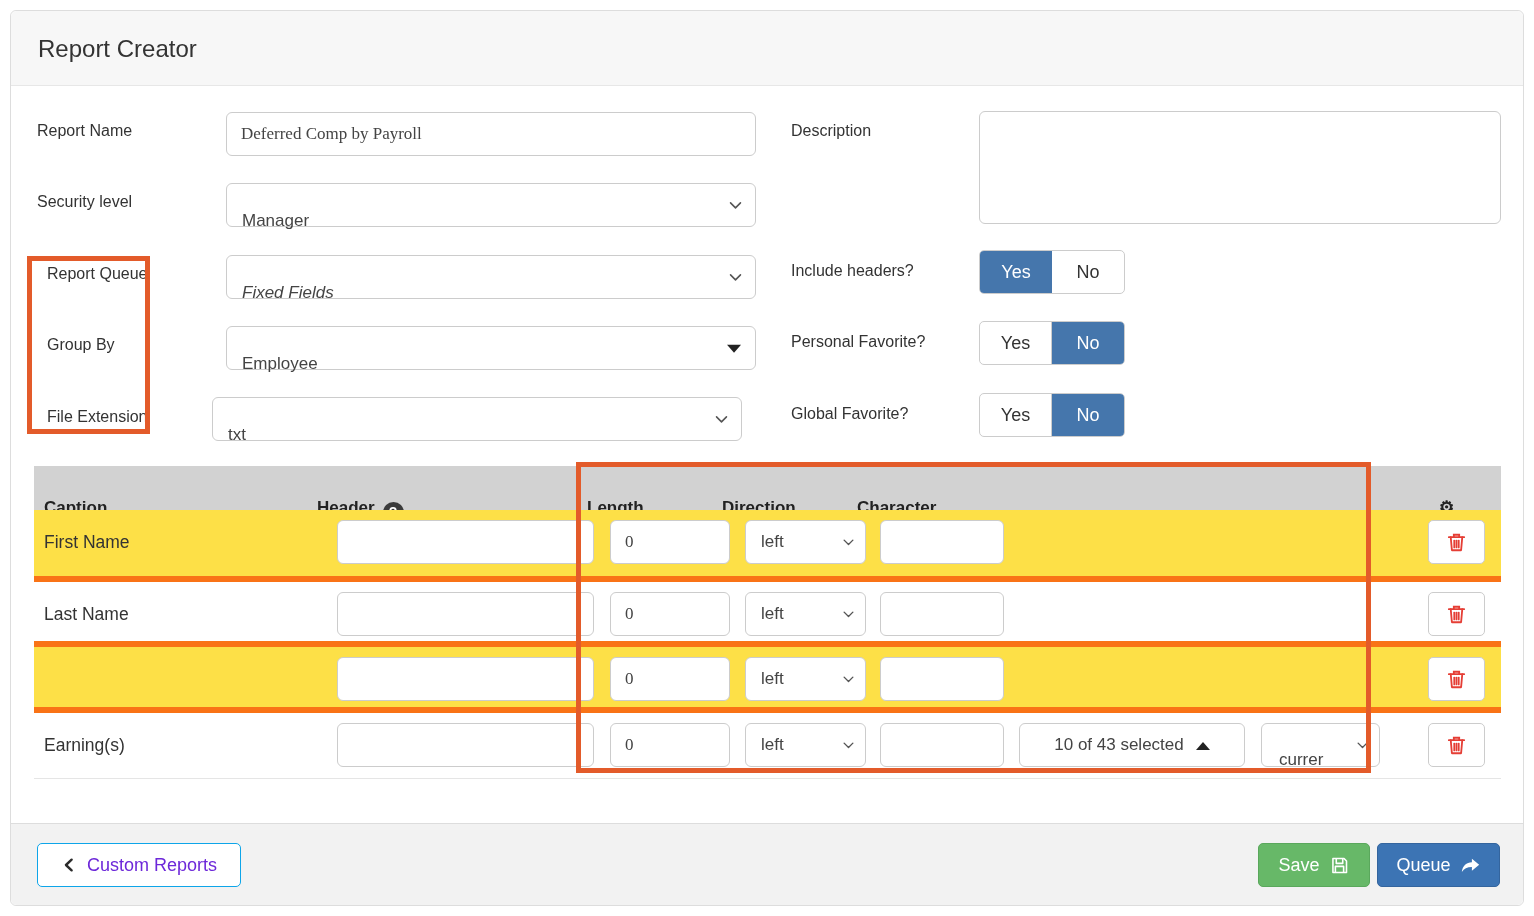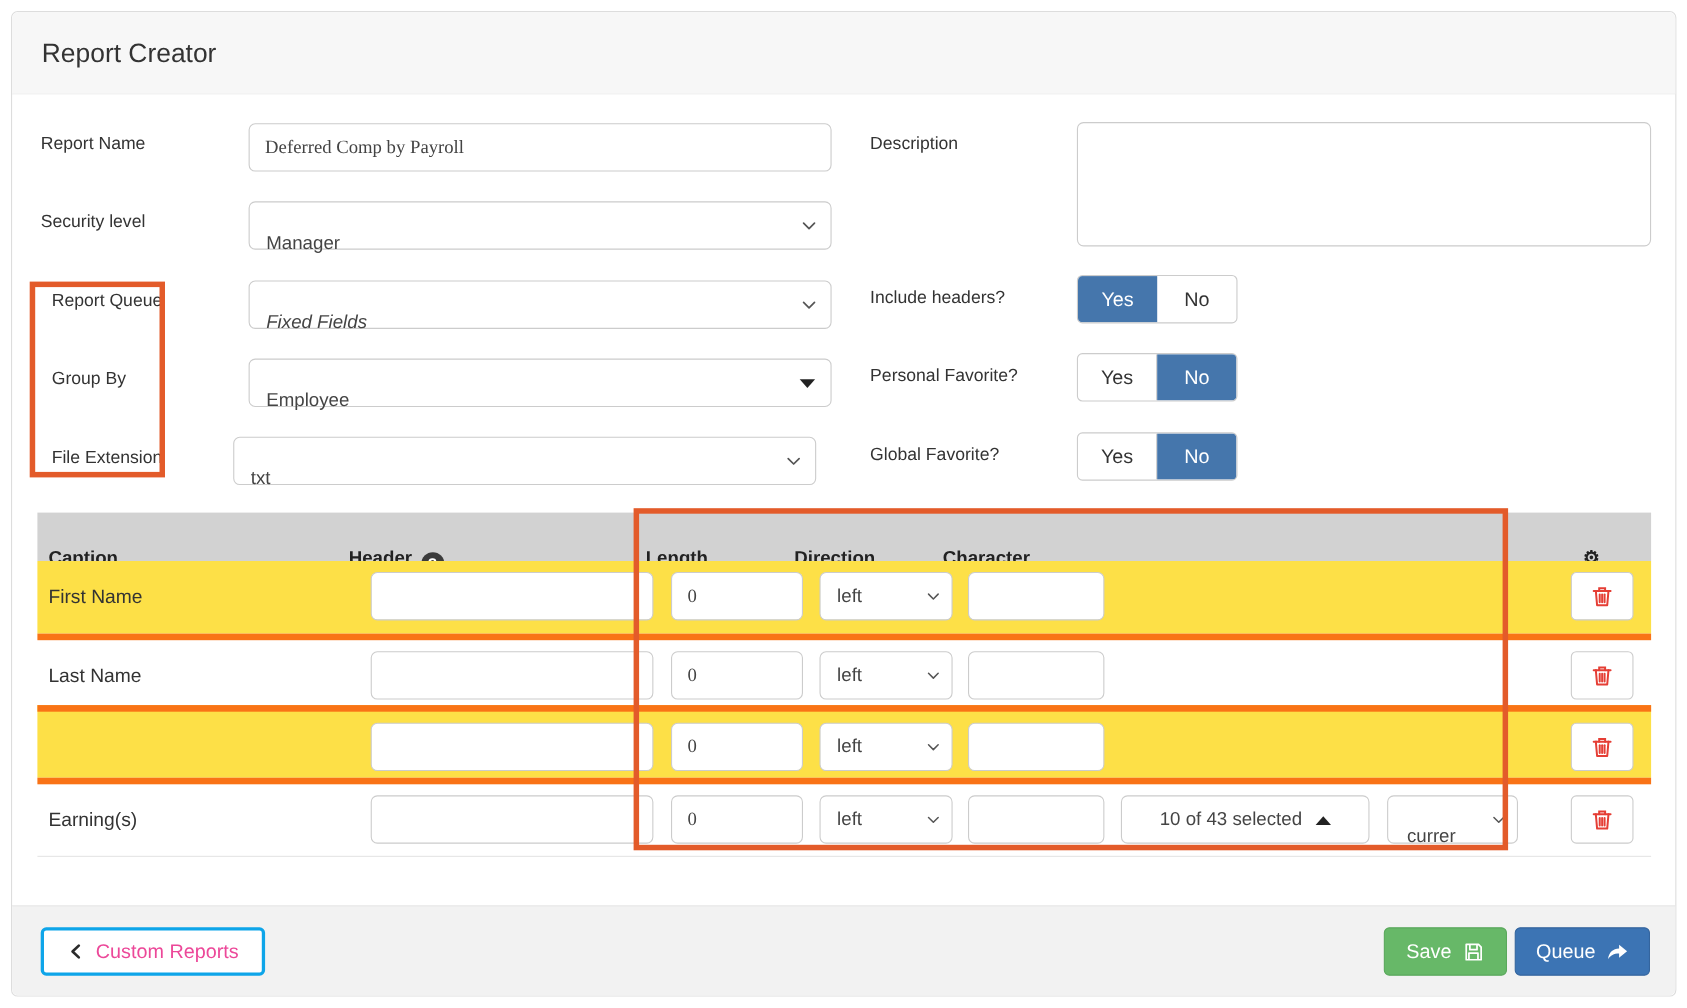--- a/index.html
+++ b/index.html
@@ -62,21 +62,21 @@
   .multisel { position:absolute; left:985px; top:10px; width:226px; height:44px; background:#fff;
               border:1px solid #ccc; border-radius:6px; font-size:17px; color:#444; cursor:pointer;
               text-align:center; line-height:42px; }
 
   
   .panel-footer { position:absolute; left:0; right:0; bottom:0; height:82px; background:#f2f2f2;
                   border-top:1px solid #ddd; border-radius:0 0 6px 6px; }
   .btn { position:absolute; height:44px; border-radius:5px; font-size:18px; cursor:pointer;
          display:flex; align-items:center; justify-content:center; gap:9px;
          font-family:"Liberation Sans", sans-serif; }
-  .btn-back { left:26px; top:19px; width:204px; background:#fff; border:3px solid #0ea5e9; color:#ec4899; }
+  .btn-back { left:26px; top:19px; width:204px; background:#fff; border:1px solid #0ea5e9; color:#6d28d9; }
   .btn-save { left:1247px; top:19px; width:112px; background:#67b868; border:1px solid #5aa85c; color:#fff; }
   .btn-queue { left:1366px; top:19px; width:123px; background:#3c74b4; border:1px solid #34659e; color:#fff; }
 </style>
 </head>
 <body>
 
 <svg width="0" height="0" style="position:absolute">
   <defs>
     <g id="i-chev">
         <polyline points="5,9 12,16 19,9" fill="none" stroke="#555" stroke-width="2.2" stroke-linecap="round" stroke-linejoin="round"></polyline>

